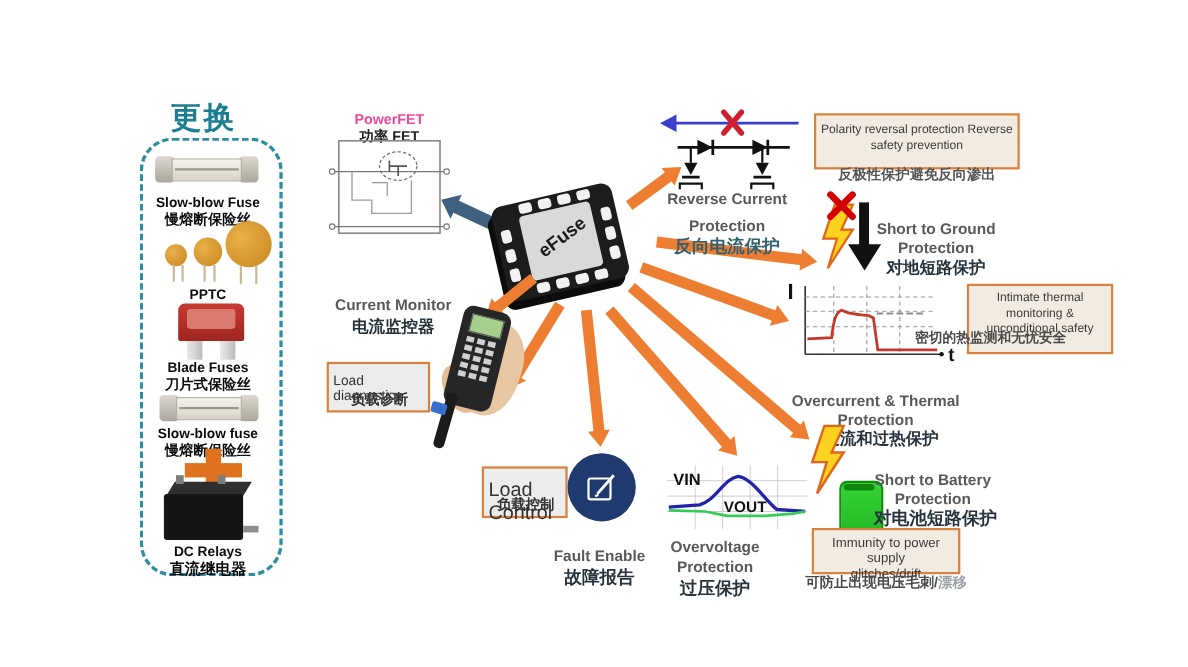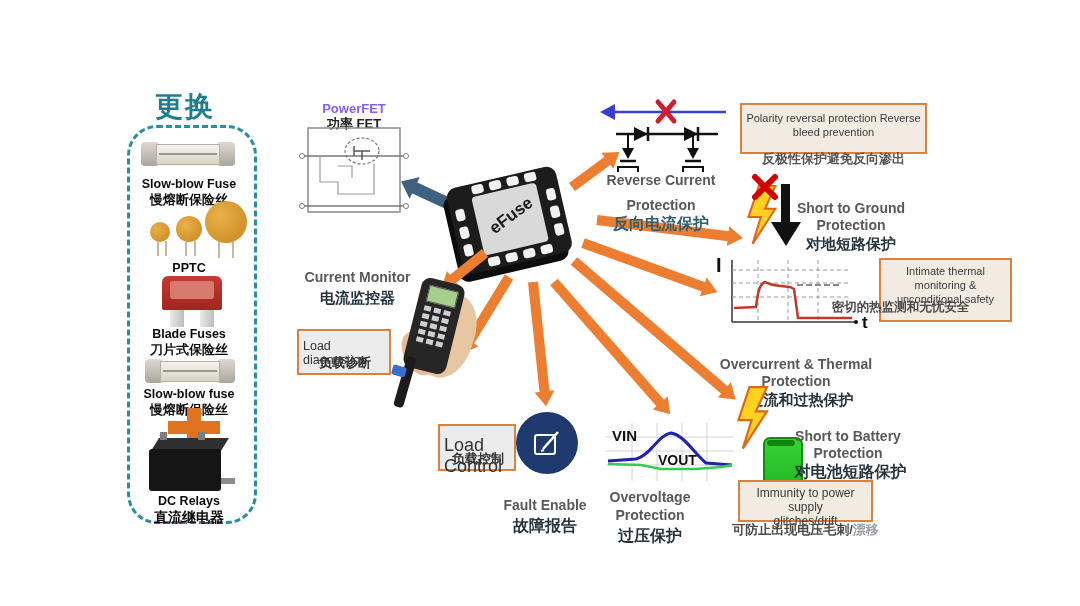--- a/index.html
+++ b/index.html
@@ -97,21 +97,21 @@
   <div class="abs" style="left:187px;top:408px;width:14px;height:39px;background:#E0731F;"></div>
 
   <div class="abs" style="left:154px;top:438px;width:70px;height:16px;background:#2f2f2f;transform:skewX(-32deg);"></div>
   <div class="abs" style="left:149px;top:449px;width:72px;height:42px;background:#151515;border-radius:3px;"></div>
   <div class="abs" style="left:160px;top:432px;width:7px;height:8px;background:#7d7d7d;"></div>
   <div class="abs" style="left:198px;top:432px;width:7px;height:8px;background:#7d7d7d;"></div>
   <div class="abs" style="left:221px;top:478px;width:14px;height:6px;background:#8d8d8d;"></div>
   <div class="abs ctr side-en" style="left:127px;top:494px;width:124px;">DC Relays</div>
   <div class="abs ctr side-zh" style="left:127px;top:509px;width:124px;font-size:14px;">直流继电器</div>
 
-  <div class="abs ctr" style="left:298px;top:101px;width:112px;font-weight:600;font-size:13px;color:#8b5cf6;">PowerFET</div>
+  <div class="abs ctr" style="left:298px;top:101px;width:112px;font-weight:600;font-size:13px;color:#ec4899;">PowerFET</div>
   <div class="abs ctr" style="left:298px;top:115px;width:112px;font-weight:700;font-size:13px;color:#222;">功率 FET</div>
   <svg class="abs" style="left:298px;top:122px;" width="112" height="96" viewBox="0 0 112 96">
     <rect x="10" y="6" width="92" height="84" fill="none" stroke="#8a8a8a" stroke-width="1.5"></rect>
     <line x1="4" y1="34" x2="108" y2="34" stroke="#777" stroke-width="1.3"></line>
     <line x1="4" y1="84" x2="108" y2="84" stroke="#777" stroke-width="1.3"></line>
     <circle cx="4" cy="34" r="2.5" fill="#fff" stroke="#777"></circle>
       <circle cx="108" cy="34" r="2.5" fill="#fff" stroke="#777"></circle>
     <circle cx="4" cy="84" r="2.5" fill="#fff" stroke="#777"></circle>
       <circle cx="108" cy="84" r="2.5" fill="#fff" stroke="#777"></circle>
     <ellipse cx="64" cy="29" rx="17" ry="13" fill="none" stroke="#777" stroke-width="1.2" stroke-dasharray="3,2"></ellipse>
@@ -199,21 +199,21 @@
     <polygon points="89,52 101,52 95,63" fill="#111"></polygon>
       <line x1="87" y1="65" x2="103" y2="65" stroke="#111" stroke-width="2.5"></line>
     <polyline points="85,76 85,71 105,71 105,76" fill="none" stroke="#111" stroke-width="2"></polyline>
   </svg>
   <div class="abs ctr en" style="left:586px;top:172px;width:150px;">Reverse Current</div>
   <div class="abs ctr en" style="left:586px;top:197px;width:150px;">Protection</div>
   <div class="abs ctr" style="left:586px;top:214px;width:150px;font-weight:700;font-size:16px;color:#33606e;z-index:5;">反向电流保护</div>
 
   <div class="abs obox ctr" style="left:740px;top:103px;width:183px;height:41px;padding-top:6px;">
     <div class="boxtext">Polarity reversal protection Reverse</div>
-    <div class="boxtext">bleed prevention</div>
+    <div class="boxtext">safety prevention</div>
   </div>
   <div class="abs ctr" style="left:740px;top:150px;width:187px;font-weight:700;font-size:13px;color:#555;">反极性保护避免反向渗出</div>
 
   <svg class="abs" style="left:744px;top:184px;" width="42" height="64" viewBox="0 0 40 62">
     <polygon points="14,2 30,2 20,24 30,24 8,58 16,32 4,32" fill="#FFD21F" stroke="#E0661A" stroke-width="2"></polygon>
   </svg>
   <svg class="abs" style="left:751px;top:173px;" width="28" height="28" viewBox="0 0 28 28">
     <line x1="4" y1="4" x2="24" y2="24" stroke="#D40000" stroke-width="6" stroke-linecap="round"></line>
     <line x1="24" y1="4" x2="4" y2="24" stroke="#D40000" stroke-width="6" stroke-linecap="round"></line>
   </svg>

